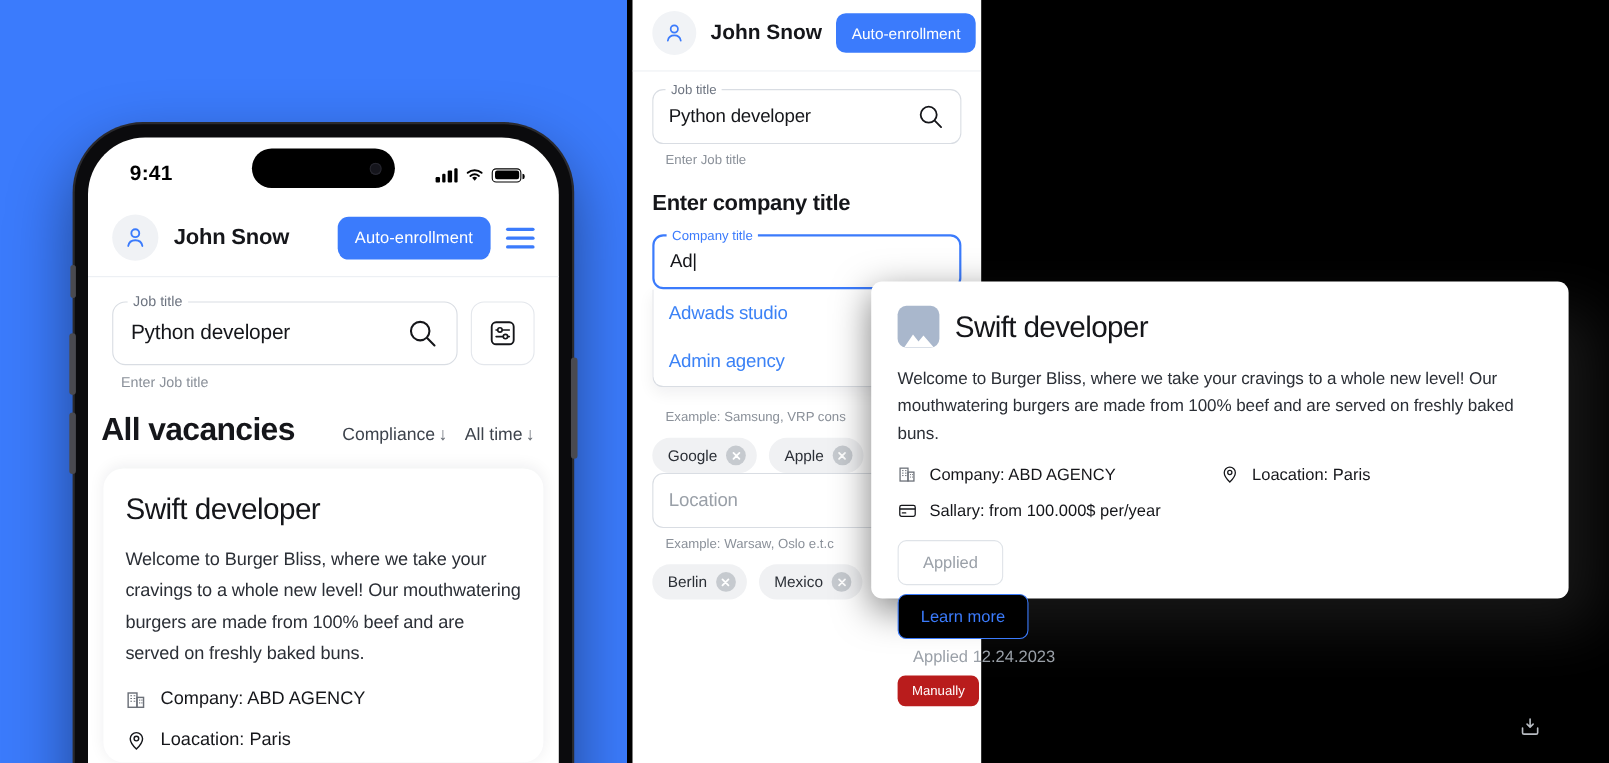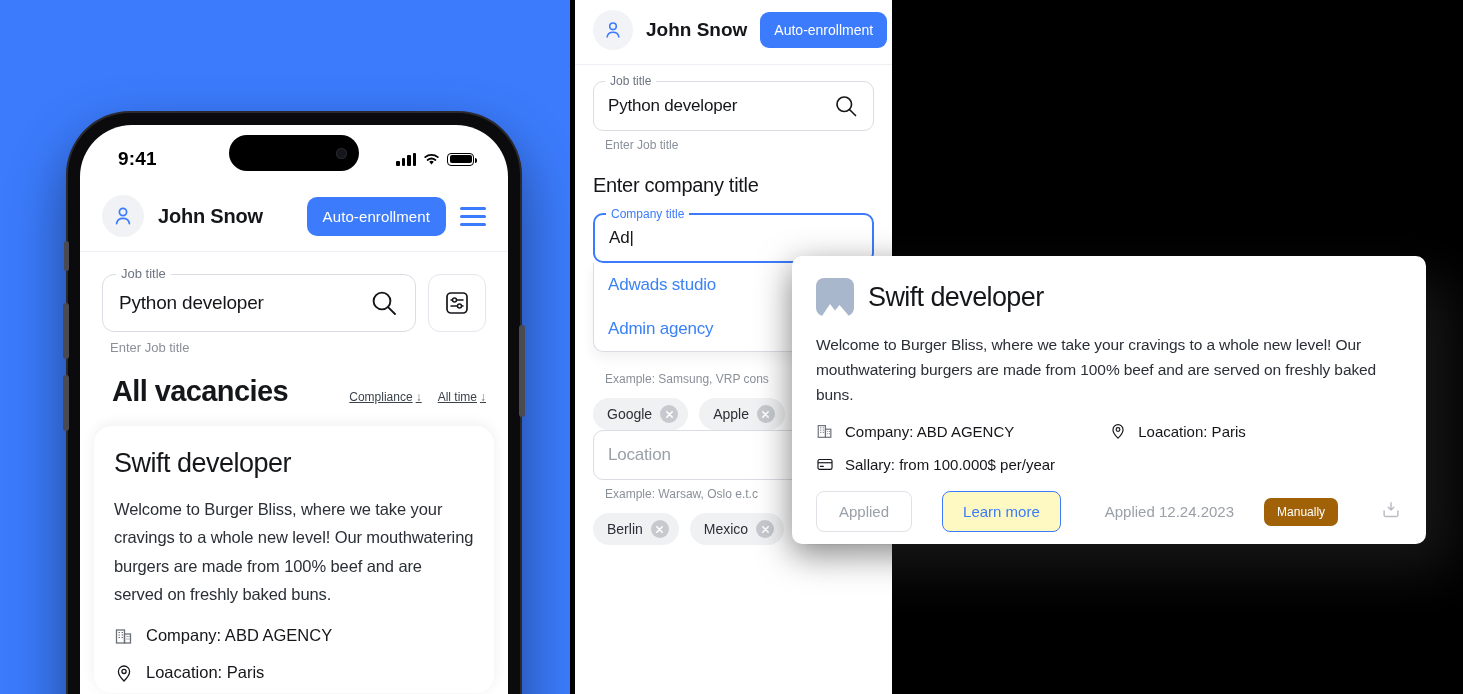--- a/index.html
+++ b/index.html
@@ -95,24 +95,24 @@
   .filter-box {
     width: 58px; height: 58px; border: 1px solid #e4e7ec; border-radius: 12px;
     display: flex; align-items: center; justify-content: center; flex: none;
     background:#fff;
   }
   .helper { font-size: 13px; color: #8a9099; padding: 8px 0 0 30px; }
 
   
   .vac-head {
     display: flex; align-items: baseline; gap: 16px;
-    padding: 20px 22px 18px 32px;
+    padding: 20px 22px 18px 12px;
   }
   .vac-title { font-size: 29px; font-weight: bold; color: #15161a; flex: 1; letter-spacing: -.6px;}
-  .sorter { font-size: 12px; color: #3d434c; white-space: nowrap; text-decoration: underline; }
+  .sorter { font-size: 16px; color: #3d434c; white-space: nowrap; }
   .sorter .arr { color:#6b7078; margin-left: 3px; }
 
   .vac-card {
     margin: 0 14px; padding: 22px 20px 10px 20px;
     background: #fff; border-radius: 18px;
     box-shadow: 0 -2px 14px rgba(20,25,40,.07);
   }
   .vac-card-title { font-size: 27px; color: #15161a; letter-spacing: -.5px; margin-bottom: 16px; }
   .vac-desc { font-size: 16.5px; color: #2b2f36; line-height: 1.72; letter-spacing: -.1px; }
   .meta-row { display: flex; align-items: center; gap: 12px; margin-top: 17px; font-size: 16.5px; color: #15161a; }
@@ -137,21 +137,21 @@
     position: relative; border: 1px solid #d9dde3; border-radius: 10px;
     height: 50px; display: flex; align-items: center; padding: 0 14px;
   }
   .mid-field.focused { border: 2px solid #3b7bfc; }
   .mid-legend { position:absolute; top:-8px; left:11px; background:#fff; padding:0 5px;
     font-size:12px; color:#6d7480; }
   .mid-field.focused .mid-legend { color:#3b7bfc; }
   .mid-val { font-size:17px; color:#15161a; flex:1; letter-spacing:-.2px; }
   .mid-val.ph { color:#9aa0a8; }
   .mid-help { font-size:12px; color:#8a9099; padding:7px 0 0 12px; }
-  .mid-h2 { font-size:20px; font-weight:normal; color:#15161a; margin: 22px 0 16px 0; letter-spacing:-.3px;}
+  .mid-h2 { font-size:20px; font-weight:bold; color:#15161a; margin: 22px 0 16px 0; letter-spacing:-.3px;}
 
   .dropdown {
     border:1px solid #d9dde3; border-top:none; border-radius:0 0 10px 10px;
     background:#fff; box-shadow: 0 6px 14px rgba(20,25,40,.06);
   }
   .dd-item { font-size:17px; color:#3b82f6; padding:12px 14px; letter-spacing:-.2px; }
 
   .chips { display:flex; gap:11px; margin-top:12px; }
   .chip {
     display:flex; align-items:center; gap:8px;
@@ -173,32 +173,32 @@
   .dc-head { display:flex; align-items:center; gap:14px; }
   .dc-thumb {
     width:38px; height:38px; border-radius:8px; background:#a9b7cc; flex:none;
     display:flex; align-items:flex-end; justify-content:center; overflow:hidden;
   }
   .dc-title { font-size:27px; color:#15161a; letter-spacing:-.6px; }
   .dc-desc { font-size:15.5px; color:#2b2f36; line-height:1.62; margin-top:16px; letter-spacing:-.1px; }
   .dc-meta { display:flex; align-items:center; margin-top:15px; font-size:15px; color:#15161a; }
   .dc-meta .mi { display:flex; align-items:center; gap:11px; }
   .dc-meta .mi.loc { margin-left: 95px; }
-  .dc-actions { display:flex; align-items:center; gap:30px; margin-top:18px; }
+  .dc-actions { display:flex; align-items:flex-start; gap:8px; margin-top:18px;flex-direction:column; }
   .btn-applied {
     border:1px solid #dfe3e8; background:#fff; color:#9aa0a8; font-family:inherit;
     font-size:15px; padding:11px 22px; border-radius:8px;
   }
   .btn-learn {
-    border:1px solid #3b7bfc; background:#fef9c3; color:#3b7bfc; font-family:inherit;
+    border:1px solid #3b7bfc; background:#000000; color:#3b7bfc; font-family:inherit;
     font-size:15px; padding:11px 20px; border-radius:8px;
   }
   .applied-date { font-size:15px; color:#9aa0a8; margin-left: 14px; white-space:nowrap; }
   .badge-manual {
-    background:#a16207; color:#fff; font-size:12px;
+    background:#b91c1c; color:#fff; font-size:12px;
     padding:7px 13px; border-radius:7px; white-space:nowrap;
   }
   .dl-wrap { margin-left:auto; }
   .ico { display:block; }
 </style>
 </head>
 <body>
 
 <div class="stage">
 

